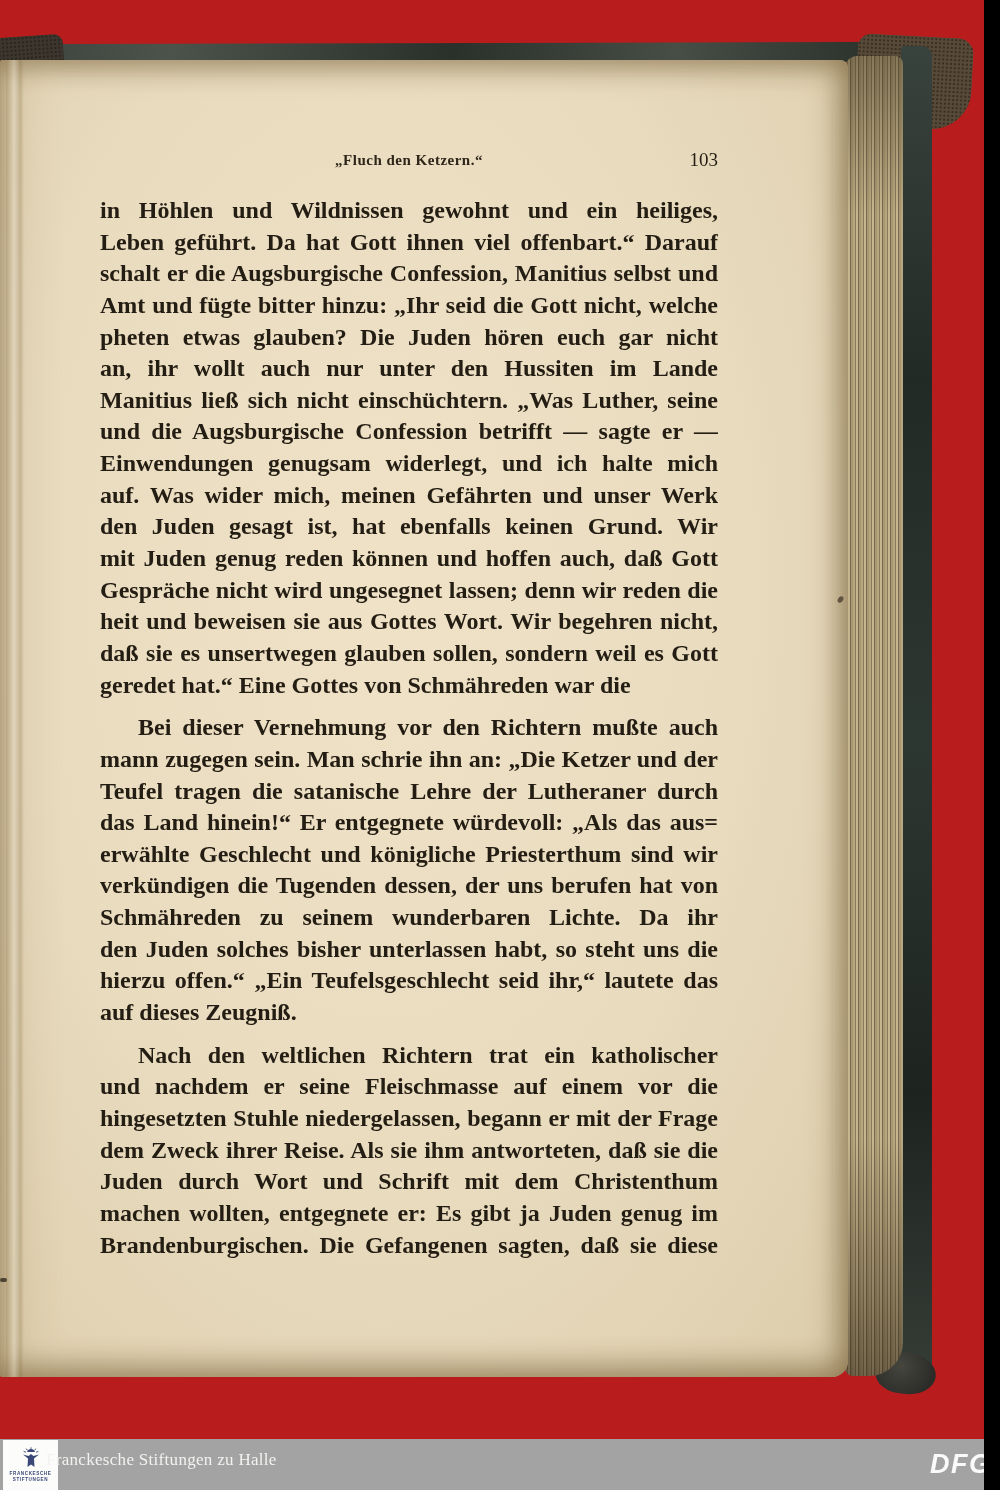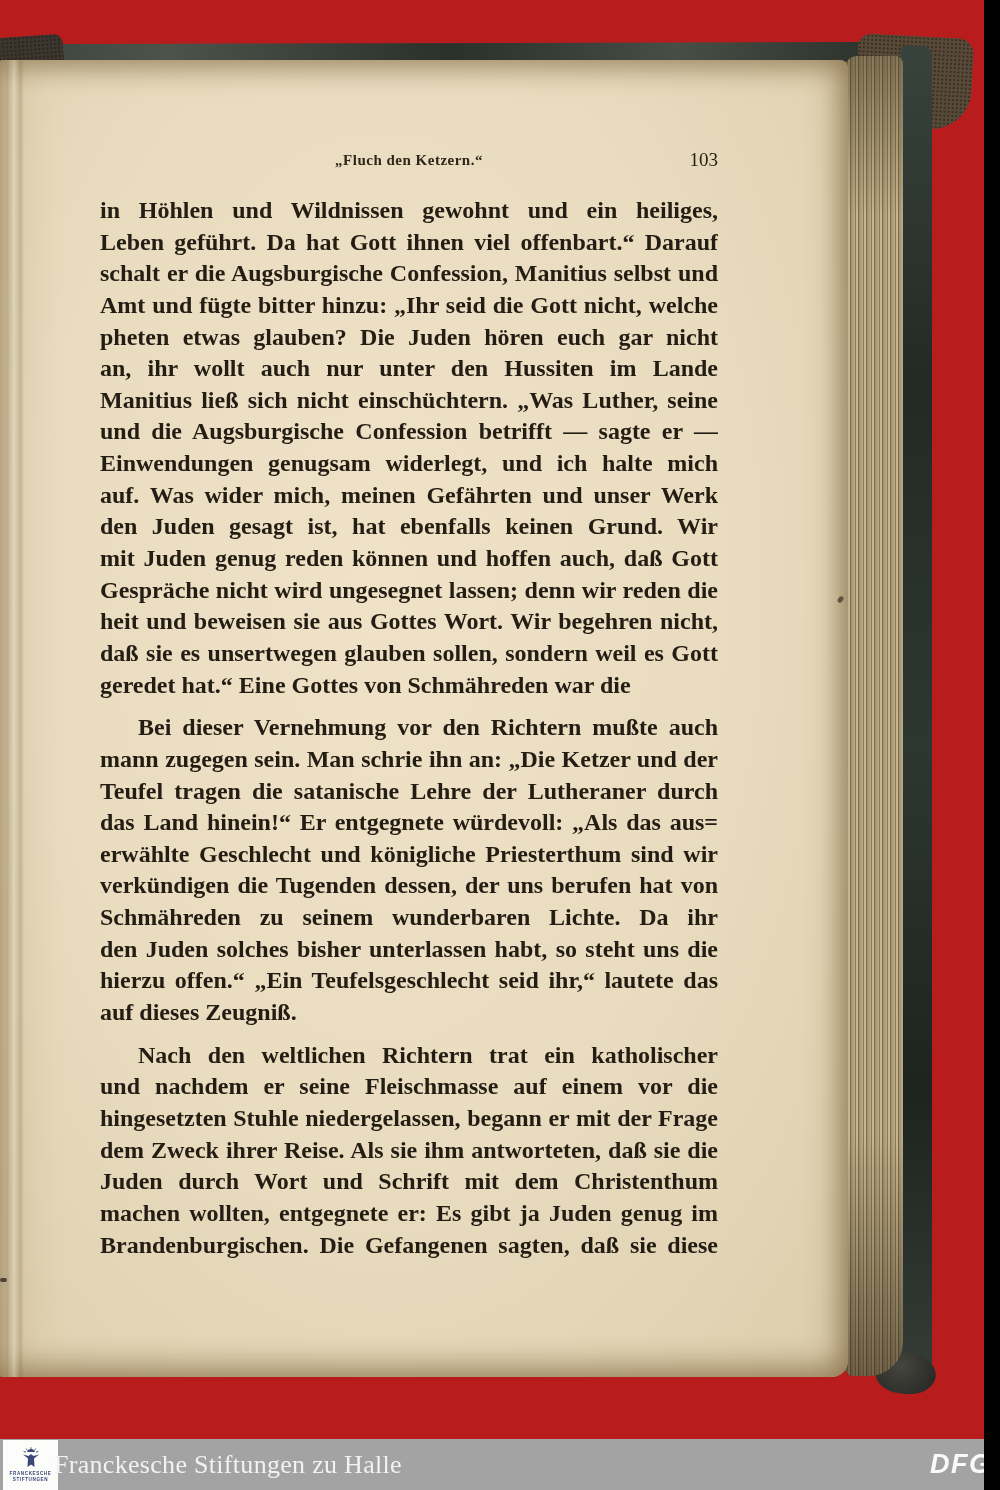--- a/index.html
+++ b/index.html
@@ -83,21 +83,21 @@
     position:absolute;left:0;top:1439px;width:1000px;height:51px;background:#a3a3a3;
   }
   .logo-box{
     position:absolute;left:3px;top:1440px;width:55px;height:50px;background:#fcfcfb;
     display:flex;flex-direction:column;align-items:center;justify-content:center;cursor:pointer;
   }
   .logo-emblem{width:22px;height:22px;margin-bottom:2px;}
   .logo-text{font-family:"Liberation Sans","DejaVu Sans",sans-serif;font-size:4.6px;
     letter-spacing:.6px;color:#3a4878;font-weight:bold;line-height:5.6px;text-align:center;}
   .institution{
-    position:absolute;left:54px;top:1450px;font-size:26px;color:#f2f2f0;
+    position:absolute;left:46px;top:1450px;font-size:17px;color:#f2f2f0;
     font-family:"Liberation Serif","DejaVu Serif",serif;letter-spacing:.3px;
   }
   .dfg-logo{
     position:absolute;left:930px;top:1449px;
     font-family:"Liberation Sans","DejaVu Sans",sans-serif;
     font-weight:900;font-style:italic;font-size:27px;letter-spacing:1.5px;
     color:#fafafa;cursor:pointer;transform:scaleY(1.05);
   }
 </style>
 </head>

